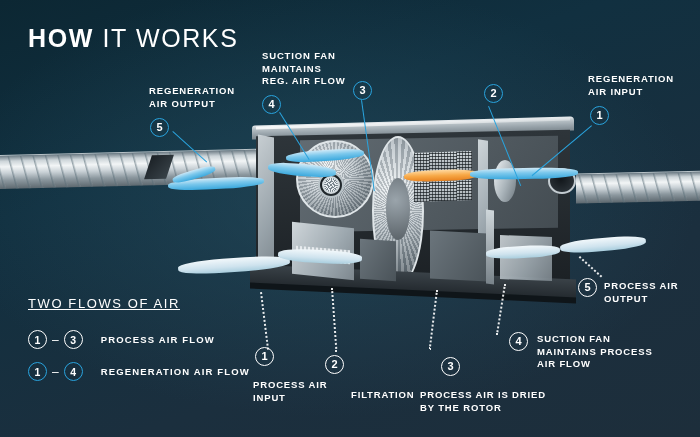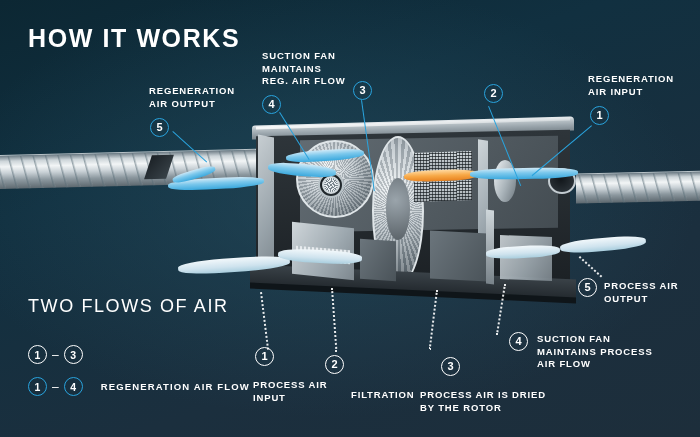--- a/index.html
+++ b/index.html
@@ -17,21 +17,21 @@
       linear-gradient(160deg,#0c2733 0%,#113040 32%,#1b2f3e 70%,#1d2e3b 100%);
     overflow:hidden;
   }
   
   #title {
     position:absolute; left:28px; top:24px;
     font-size:25px; letter-spacing:1.6px;
     color:#fff; white-space:nowrap;
   }
   #title .w1 { font-weight:700; }
-  #title .w2 { font-weight:700; }
+  #title .w2 { font-weight:400; }
 
   
   .ill { position:absolute; }
 
   
   .duct {
     background:
       repeating-linear-gradient(75deg, rgba(255,255,255,0.00) 0px, rgba(255,255,255,0.00) 9px, rgba(90,110,120,0.55) 10px, rgba(255,255,255,0.05) 12px),
       linear-gradient(to bottom,#6f7d86 0%,#cdd5d9 16%,#f2f5f6 33%,#c9d1d6 52%,#8c989f 74%,#5d686f 100%);
     border-top:1px solid #b9c3c8;
@@ -104,22 +104,23 @@
     white-space:pre-line;
   }
 
   .leader { position:absolute; transform-origin:0 0; height:0; }
   .leader.blue { border-top:1.6px solid #29a3dd; }
   .leader.dot  { border-top:2px dotted rgba(255,255,255,0.9); }
 
   
   #legend { position:absolute; left:28px; top:296px; }
   #legend h2 {
-    color:#fff; font-size:18px; font-weight:400; letter-spacing:1.6px;
-    margin-bottom:28px;
+    color:#fff; font-size:13px; font-weight:400; letter-spacing:1.6px;
+    margin-bottom:19px;
+    text-decoration:underline;
   }
   .lrow { display:flex; align-items:center; margin-bottom:13px; }
   .lcirc {
     width:19px; height:19px; border-radius:50%;
     display:flex; align-items:center; justify-content:center;
     font-size:10.5px; font-weight:700; color:#fff;
   }
   .lcirc.white { border:1.5px solid #fff; }
   .lcirc.blue  { border:1.5px solid #29a3dd; }
   .ldash { color:#fff; font-size:12px; margin:0 5px; }
@@ -249,20 +250,21 @@
 MAINTAINS PROCESS
 AIR FLOW</div>
 
   <div id="legend">
     <h2>TWO FLOWS OF AIR</h2>
 
     <div class="lrow">
       <div class="lcirc white">1</div>
       <div class="ldash">–</div>
       <div class="lcirc white">3</div>
+      <div class="ltext">PROCESS AIR FLOW</div>
     </div>
 
     <div class="lrow">
       <div class="lcirc blue">1</div>
       <div class="ldash">–</div>
       <div class="lcirc blue">4</div>
       <div class="ltext">REGENERATION AIR FLOW</div>
     </div>
   </div>
 

